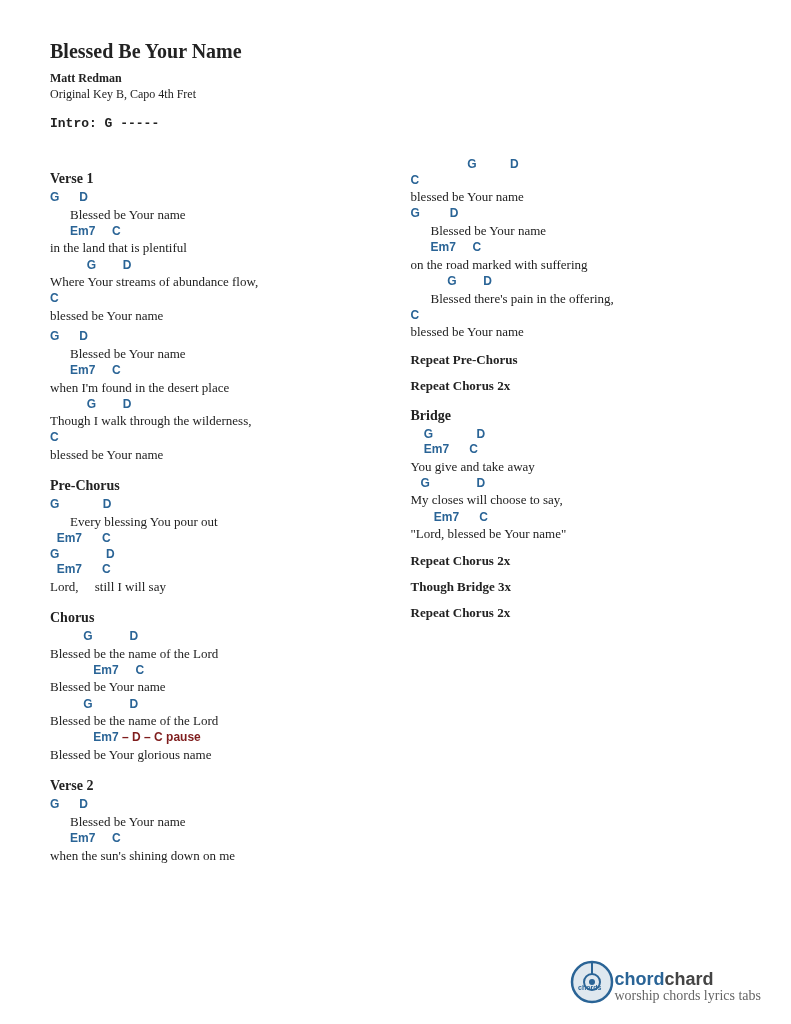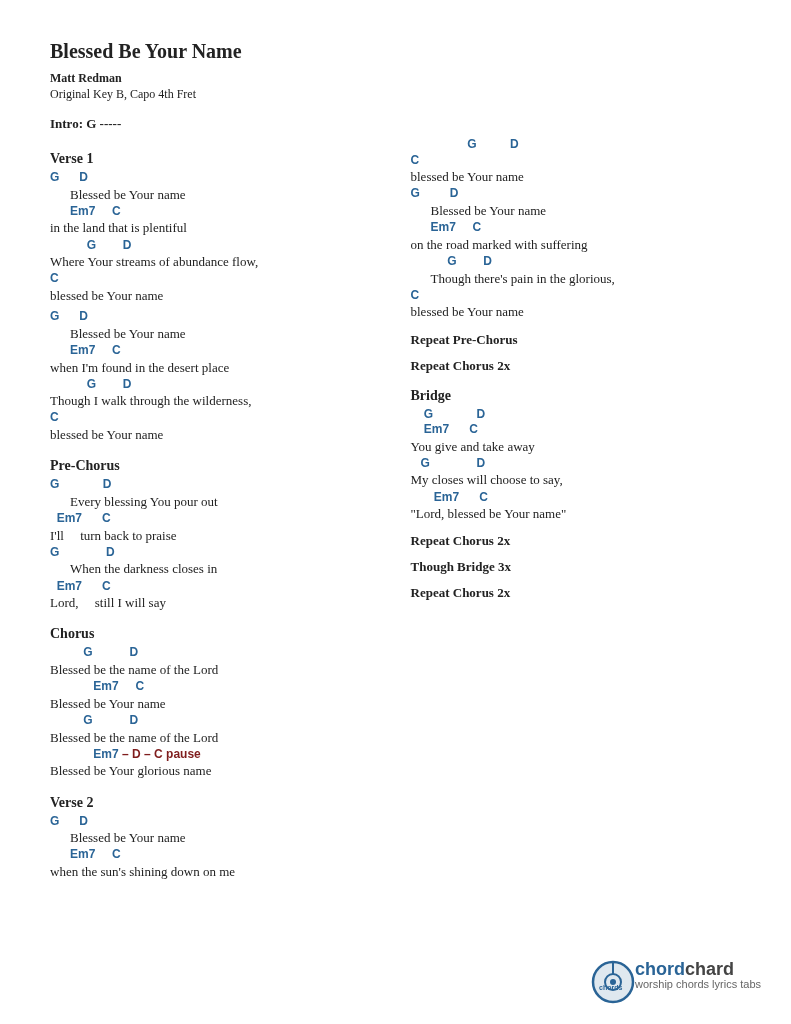--- a/index.html
+++ b/index.html
@@ -38,21 +38,22 @@
     }
     .section-label {
       font-weight: bold;
       font-size: 14px;
       margin-top: 14px;
       margin-bottom: 3px;
     }
     .intro-line {
       font-weight: bold;
       font-size: 13px;
-      margin-bottom: 5px;
+      margin-bottom: 26px;
+      font-family: Liberation Mono, monospace;
     }
     .chord {
       color: #2a6496;
       font-weight: bold;
       font-size: 12px;
       font-family: Arial, sans-serif;
     }
     .lyric-line {
       font-size: 13px;
       line-height: 1.4;
@@ -72,21 +73,21 @@
       font-weight: bold;
       font-size: 13px;
       margin-top: 10px;
       margin-bottom: 3px;
     }
     .watermark {
       position: absolute;
       bottom: 20px;
       right: 30px;
       display: flex;
-      align-items: flex-start;
+      align-items: flex-end;
     }
     .watermark-logo {
       width: 44px;
       height: 44px;
     }
     .watermark-text {
       display: flex;
       flex-direction: column;
       align-items: flex-start;
     }
@@ -94,23 +95,23 @@
       font-size: 18px;
       font-weight: bold;
       color: #2a6496;
       font-family: Arial, sans-serif;
       line-height: 1;
     }
     .watermark-brand span {
       color: #444;
     }
     .watermark-sub {
-      font-size: 11px;
+      font-size: 14px;
       color: #666;
-      font-family: Liberation Sans, sans-serif;
+      font-family: Liberation Serif, serif;
     }
     .lyric-indent {
       padding-left: 20px;
     }
   </style>
 </head>
 <body>
 
 <div class="song-title">Blessed Be Your Name</div>
 <div class="song-artist">Matt Redman</div>
@@ -145,23 +146,21 @@
       <div class="chord-line"><span class="chord">C</span></div>
       <div class="lyric-line">blessed be Your name</div>
     </div>
 
     <div class="section-label">Pre-Chorus</div>
 
     <div class="stanza">
       <div class="chord-line"><span class="chord">G</span>&nbsp;&nbsp;&nbsp;&nbsp;&nbsp;&nbsp;&nbsp;&nbsp;&nbsp;&nbsp;&nbsp;&nbsp;&nbsp;<span class="chord">D</span></div>
       <div class="lyric-line lyric-indent">Every blessing You pour out</div>
       <div class="chord-line">&nbsp;&nbsp;<span class="chord">Em7</span>&nbsp;&nbsp;&nbsp;&nbsp;&nbsp;&nbsp;<span class="chord">C</span></div>
-      <div class="lyric-line">I'll&nbsp;&nbsp;&nbsp;&nbsp; turn back to praise</div>
       <div class="chord-line"><span class="chord">G</span>&nbsp;&nbsp;&nbsp;&nbsp;&nbsp;&nbsp;&nbsp;&nbsp;&nbsp;&nbsp;&nbsp;&nbsp;&nbsp;&nbsp;<span class="chord">D</span></div>
-      <div class="lyric-line lyric-indent">When the darkness closes in</div>
       <div class="chord-line">&nbsp;&nbsp;<span class="chord">Em7</span>&nbsp;&nbsp;&nbsp;&nbsp;&nbsp;&nbsp;<span class="chord">C</span></div>
       <div class="lyric-line">Lord,&nbsp;&nbsp;&nbsp;&nbsp; still I will say</div>
     </div>
 
     <div class="section-label">Chorus</div>
 
     <div class="stanza">
       <div class="chord-line">&nbsp;&nbsp;&nbsp;&nbsp;&nbsp;&nbsp;&nbsp;&nbsp;&nbsp;&nbsp;<span class="chord">G</span>&nbsp;&nbsp;&nbsp;&nbsp;&nbsp;&nbsp;&nbsp;&nbsp;&nbsp;&nbsp;&nbsp;<span class="chord">D</span></div>
       <div class="lyric-line">Blessed be the name of the Lord</div>
       <div class="chord-line">&nbsp;&nbsp;&nbsp;&nbsp;&nbsp;&nbsp;&nbsp;&nbsp;&nbsp;&nbsp;&nbsp;&nbsp;&nbsp;<span class="chord">Em7</span>&nbsp;&nbsp;&nbsp;&nbsp;&nbsp;<span class="chord">C</span></div>
@@ -187,21 +186,21 @@
 
     <div class="stanza" style="margin-top:0;">
       <div class="chord-line">&nbsp;&nbsp;&nbsp;&nbsp;&nbsp;&nbsp;&nbsp;&nbsp;&nbsp;&nbsp;&nbsp;&nbsp;&nbsp;&nbsp;&nbsp;&nbsp;&nbsp;<span class="chord">G</span>&nbsp;&nbsp;&nbsp;&nbsp;&nbsp;&nbsp;&nbsp;&nbsp;&nbsp;&nbsp;<span class="chord">D</span></div>
       <div class="chord-line"><span class="chord">C</span></div>
       <div class="lyric-line">blessed be Your name</div>
       <div class="chord-line"><span class="chord">G</span>&nbsp;&nbsp;&nbsp;&nbsp;&nbsp;&nbsp;&nbsp;&nbsp;&nbsp;<span class="chord">D</span></div>
       <div class="lyric-line lyric-indent">Blessed be Your name</div>
       <div class="chord-line">&nbsp;&nbsp;&nbsp;&nbsp;&nbsp;&nbsp;<span class="chord">Em7</span>&nbsp;&nbsp;&nbsp;&nbsp;&nbsp;<span class="chord">C</span></div>
       <div class="lyric-line">on the road marked with suffering</div>
       <div class="chord-line">&nbsp;&nbsp;&nbsp;&nbsp;&nbsp;&nbsp;&nbsp;&nbsp;&nbsp;&nbsp;&nbsp;<span class="chord">G</span>&nbsp;&nbsp;&nbsp;&nbsp;&nbsp;&nbsp;&nbsp;&nbsp;<span class="chord">D</span></div>
-      <div class="lyric-line lyric-indent">Though there's pain in the glorious,</div>
+      <div class="lyric-line lyric-indent">Blessed there's pain in the offering,</div>
       <div class="chord-line"><span class="chord">C</span></div>
       <div class="lyric-line">blessed be Your name</div>
     </div>
 
     <div class="repeat-line">Repeat Pre-Chorus</div>
 
     <div class="repeat-line">Repeat Chorus 2x</div>
 
     <div class="section-label">Bridge</div>
 

